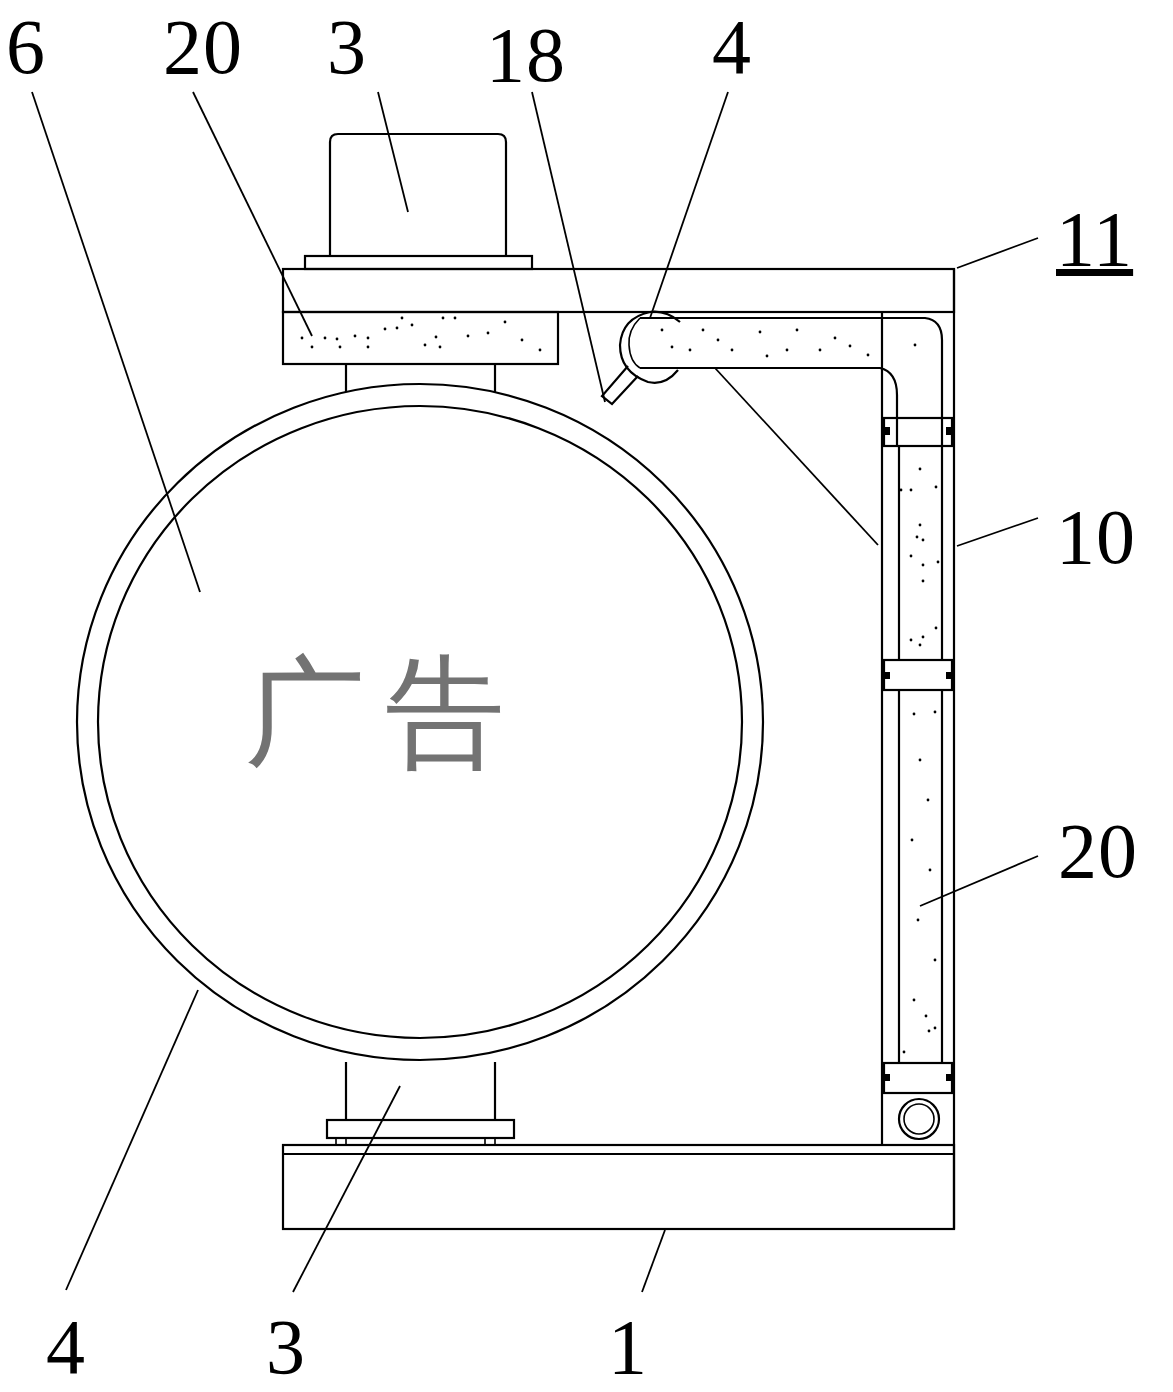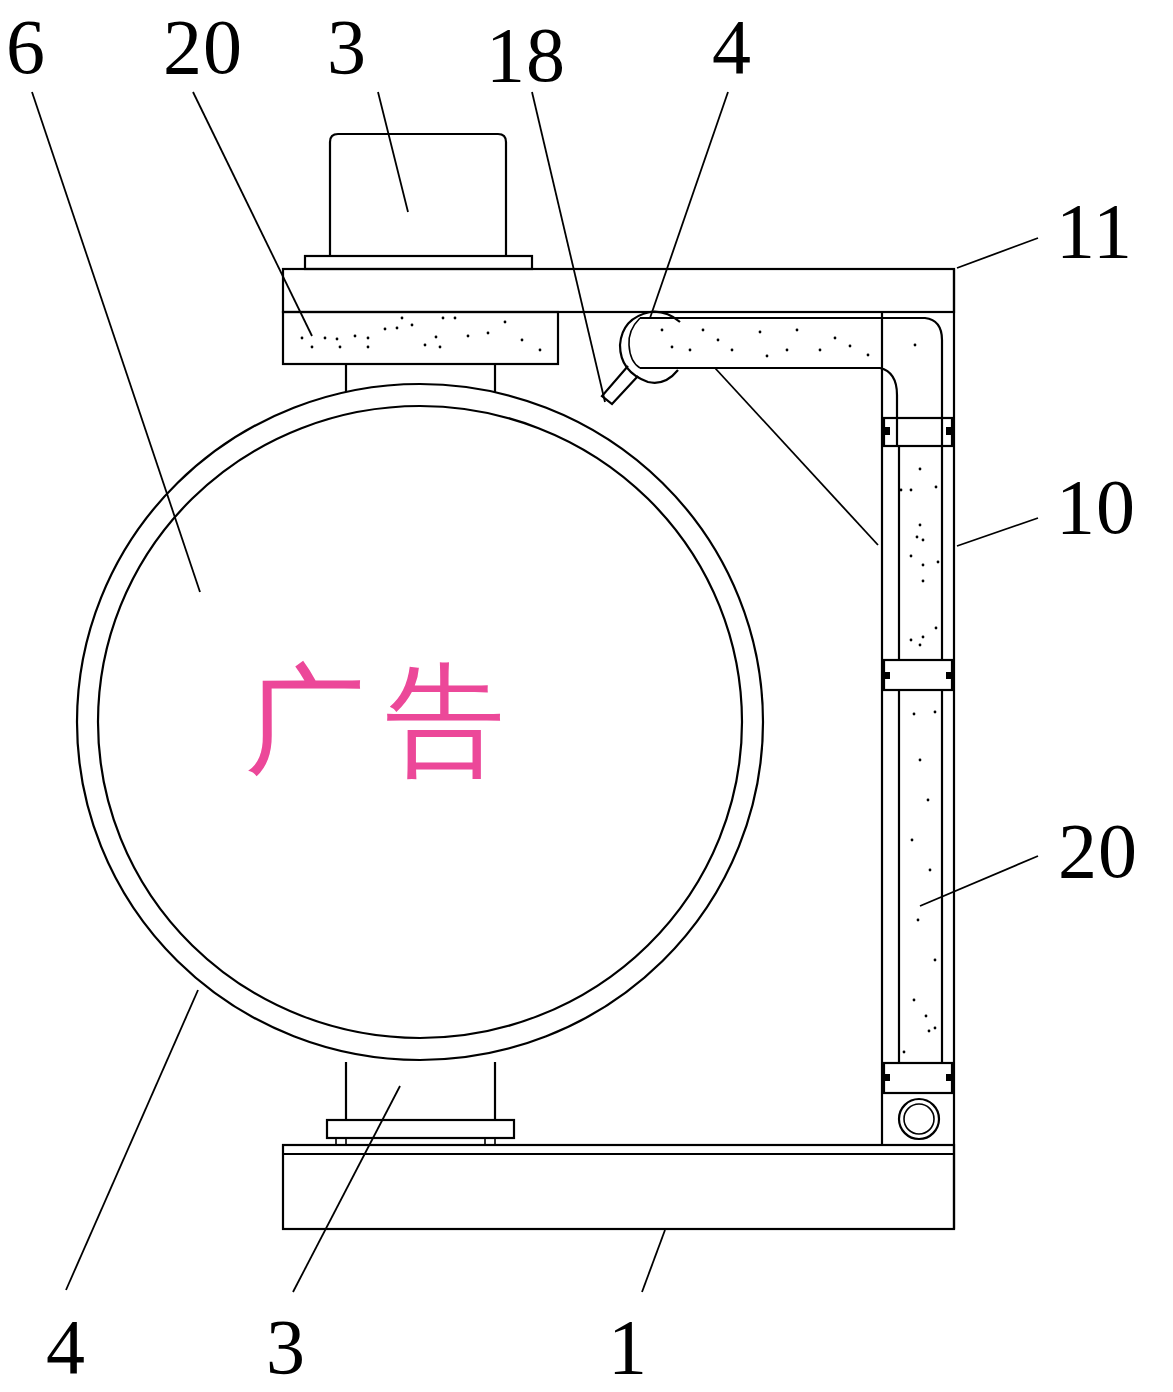--- a/index.html
+++ b/index.html
@@ -14,24 +14,24 @@
     .label {
       position: absolute;
       font-family: "Liberation Serif", "DejaVu Serif", serif;
       font-size: 78px;
       line-height: 1;
       color: #000;
       letter-spacing: 1px;
     }
     .ad-text {
       position: absolute;
-      font-family: Liberation Serif, serif;
+      font-family: Liberation Mono, monospace;
       font-size: 120px;
       line-height: 1;
-      color: #ec4899;
+      color: #737373;
       letter-spacing: 20px;
     }
   </style>
 </head>
 <body>
 
 <div id="stage">
 
   <svg width="1173" height="1392" viewBox="0 0 1173 1392">
 
@@ -200,20 +200,20 @@
     </g>
   </svg>
 
   <div class="ad-text" style="left:245px; top:662px;">广告</div>
 
   <div class="label" style="left:6px; top:8px;">6</div>
   <div class="label" style="left:163px; top:8px;">20</div>
   <div class="label" style="left:327px; top:8px;">3</div>
   <div class="label" style="left:486px; top:8px;margin-top:8px;">18</div>
   <div class="label" style="left:712px; top:8px;">4</div>
-  <div class="label" style="left:1056px; top:192px;">11</div>
-  <div class="label" style="left:1056px; top:468px;">10</div>
+  <div class="label" style="left:1056px; top:200px;text-decoration:underline;">11</div>
+  <div class="label" style="left:1056px; top:498px;">10</div>
   <div class="label" style="left:1058px; top:812px;">20</div>
   <div class="label" style="left:46px; top:1308px;">4</div>
   <div class="label" style="left:266px; top:1308px;">3</div>
   <div class="label" style="left:608px; top:1308px;">1</div>
 
 </div>
 
 </body></html>

